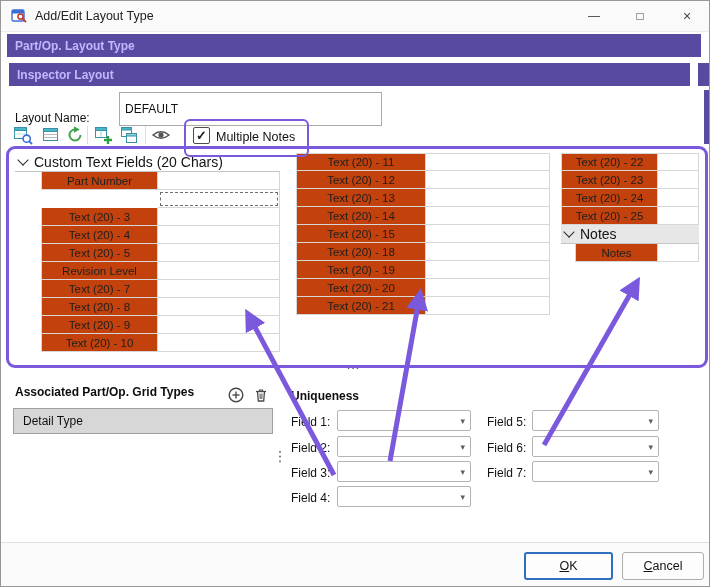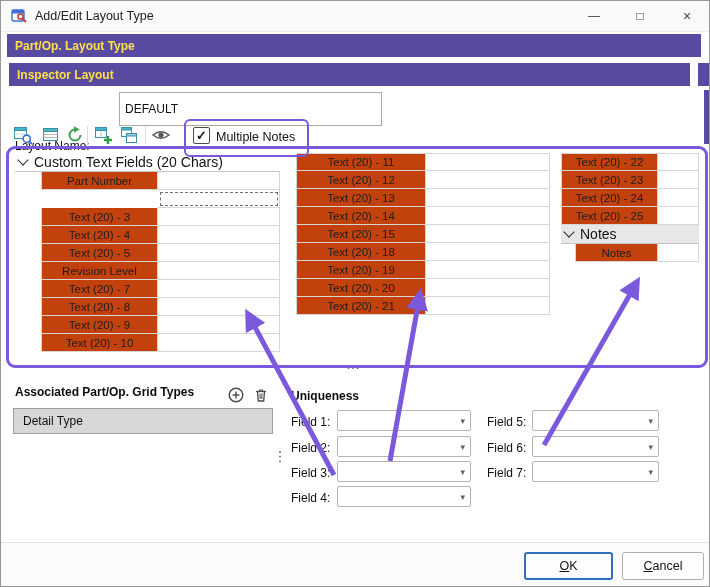--- a/index.html
+++ b/index.html
@@ -7,21 +7,21 @@
           background:#fff;overflow:hidden;font-family:"Liberation Sans",sans-serif;font-size:12px;color:#1a1a1a;}
   .abs{position:absolute;}
 
   
   .titlebar{position:absolute;left:0;top:0;width:100%;height:30px;background:#fafafa;border-bottom:1px solid #ececec;}
   .title{position:absolute;left:34px;top:0;height:30px;line-height:30px;font-size:12.5px;color:#222;}
   .winbtn{position:absolute;top:0;height:30px;width:46px;text-align:center;line-height:30px;color:#444;font-size:12px;cursor:default;}
   .winbtn.close{width:48px;}
 
   
-  .phdr{position:absolute;background:#574aa0;color:#fde047;font-weight:bold;font-size:12px;display:flex;align-items:center;padding-left:8px;box-sizing:border-box;}
+  .phdr{position:absolute;background:#574aa0;color:#c4b5fd;font-weight:bold;font-size:12px;display:flex;align-items:center;padding-left:8px;box-sizing:border-box;}
   .dock{position:absolute;background:#574aa0;}
 
   
   .lbl{position:absolute;font-size:12px;color:#111;}
   .txtinput{position:absolute;box-sizing:border-box;border:1px solid #ababab;background:#fff;font-family:"Liberation Sans",sans-serif;
             font-size:12px;padding:16px 5px;color:#111;}
 
   
   .tbicon{position:absolute;width:20px;height:20px;cursor:default;}
   .tbsep{position:absolute;width:1px;height:18px;background:#dcdcdc;}
@@ -91,21 +91,21 @@
 
   <div class="phdr" style="left:6px;top:33px;width:694px;height:23px;">
     <span>Part/Op. Layout Type</span>
   </div>
   <div class="phdr" style="left:8px;top:62px;width:681px;height:23px;">
     <span>Inspector Layout</span>
   </div>
   <div class="dock" style="left:697px;top:62px;width:13px;height:23px;"></div>
   <div class="dock" style="left:703px;top:89px;width:7px;height:54px;"></div>
 
-  <div class="lbl" style="left:14px;top:110px;margin-top:28px;">Layout Name:</div>
+  <div class="lbl" style="left:14px;top:110px;">Layout Name:</div>
   <input class="txtinput" style="left: 118px; top: 91px; width: 263px; height: 22px;" value="DEFAULT">
 
   <svg class="tbicon" style="left:12px;top:124px;" viewBox="0 0 20 20">
     <rect x="1.5" y="2.5" width="12" height="11" fill="#fff" stroke="#3a8fa8"></rect>
     <rect x="1.5" y="2.5" width="12" height="3" fill="#49b6c8" stroke="#3a8fa8"></rect>
     <line x1="1.5" y1="9" x2="13.5" y2="9" stroke="#bfe0e8"></line>
     <circle cx="13.7" cy="13.7" r="3.6" fill="#fff" stroke="#3a6fd8" stroke-width="1.6"></circle>
     <line x1="16.3" y1="16.3" x2="19" y2="19" stroke="#3a6fd8" stroke-width="1.8"></line>
   </svg>
   <svg class="tbicon" style="left:40px;top:124px;" viewBox="0 0 20 20">

